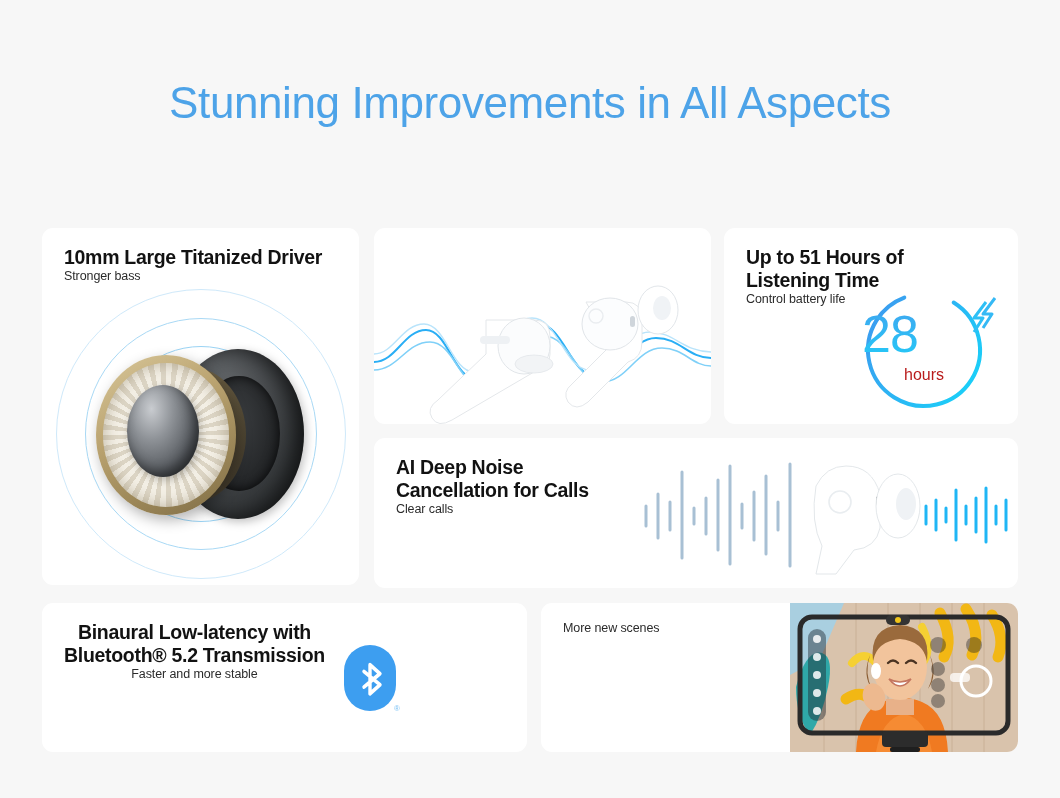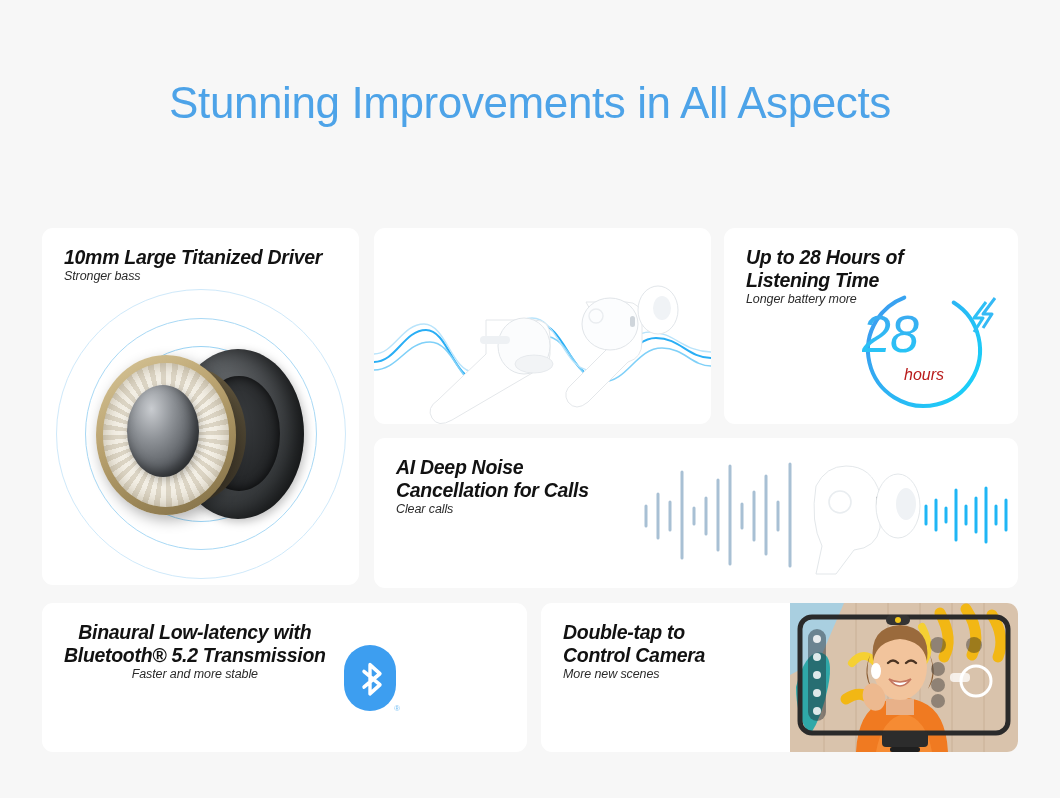--- a/index.html
+++ b/index.html
@@ -27,21 +27,20 @@
     color: #4da3e8;
     white-space: nowrap;
   }
 
   
   .card {
     position: absolute;
     background: #ffffff;
     border-radius: 11px;
     overflow: hidden;
-    font-style: italic;
   }
   .card-head { position: absolute; left: 22px; top: 18px; z-index: 5; }
   .card-title {
     font-size: 19.5px;
     font-weight: 700;
     color: #121212;
     line-height: 1.18;
     letter-spacing: -0.3px;
     white-space: pre-line;
   }
@@ -244,23 +243,23 @@
         <rect x="256" y="32" width="5" height="11" rx="2.5" fill="#cfd5db"></rect>
         <ellipse cx="284" cy="26" rx="20" ry="24" fill="#ffffff" stroke="#e2e6ea" stroke-width="1"></ellipse>
         <ellipse cx="288" cy="24" rx="9" ry="12" fill="#f0f3f6"></ellipse>
       </g>
     </svg>
   </div>
 </div>
 
 <div class="card" id="card-battery">
   <div class="card-head">
-    <div class="card-title">Up to 28 Hours of
+    <div class="card-title">Up to 51 Hours of
 Listening Time</div>
-    <div class="card-sub">Longer battery more</div>
+    <div class="card-sub">Control battery life</div>
   </div>
   <div class="battery-art">
     <svg width="150" height="134" viewBox="0 0 150 134" style="position:absolute;left:0;top:0;">
       <defs>
         <linearGradient id="ringGrad" x1="0" y1="0" x2="0" y2="1">
           <stop offset="0%" stop-color="#3a9ff0"></stop>
           <stop offset="100%" stop-color="#1ccdf8"></stop>
         </linearGradient>
       </defs>
       <circle cx="62" cy="66" r="56" fill="none" stroke="url(#ringGrad)" stroke-width="4" stroke-linecap="round" stroke-dasharray="300 52" transform="rotate(-58 62 66)"></circle>
@@ -333,22 +332,20 @@
     <svg width="60" height="74" viewBox="0 0 60 74" style="position:absolute;left:0;top:2px;">
       <rect x="2" y="2" width="52" height="66" rx="26" fill="#3d9ef0"></rect>
       <path d="M22 20 L38 32 L28 40 L28 14 L38 22 L22 34" fill="none" stroke="#ffffff" stroke-width="3.4" stroke-linecap="round" stroke-linejoin="round" transform="translate(0,6) scale(1,1.12)"></path>
       <text x="52" y="68" font-size="8" fill="#7cc2f5" font-family="Liberation Sans, sans-serif">®</text>
     </svg>
   </div>
 </div>
 
 <div class="card" id="card-camera">
   <div class="card-head">
-    <div class="card-title">Double-tap to
-Control Camera</div>
     <div class="card-sub">More new scenes</div>
   </div>
   <div class="cam-art">
     <svg width="228" height="149" viewBox="0 0 228 149">
       <defs>
         <clipPath id="camClip">
             <rect x="0" y="0" width="228" height="149"></rect>
           </clipPath>
       </defs>
       <g clip-path="url(#camClip)">

